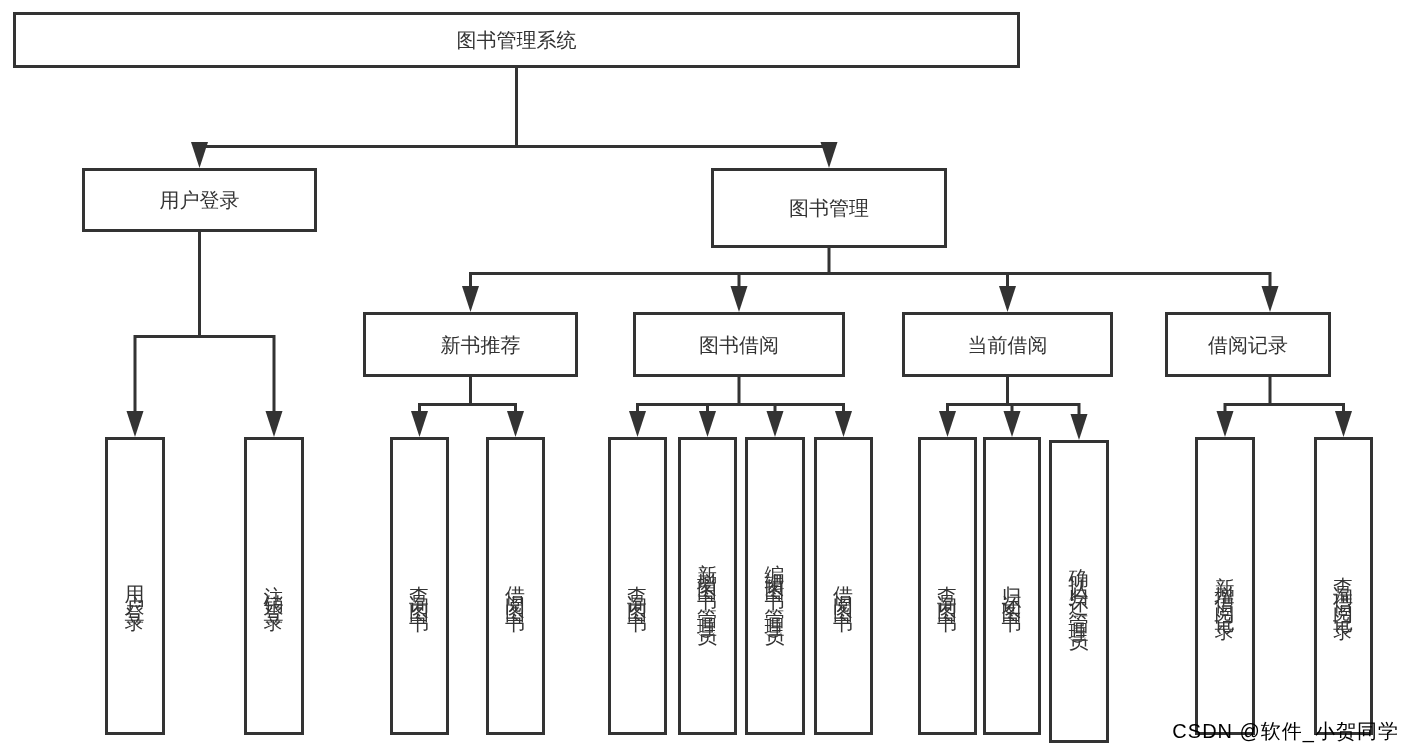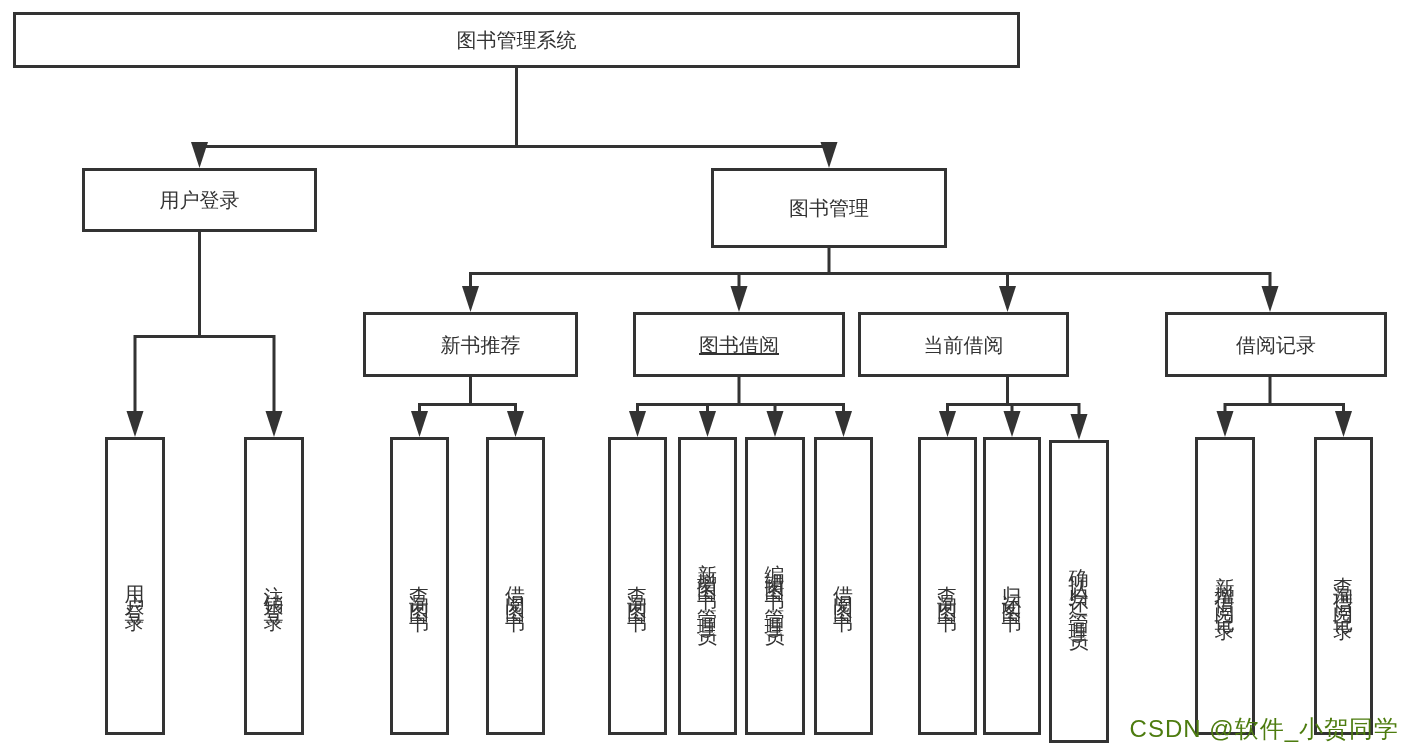--- a/index.html
+++ b/index.html
@@ -26,22 +26,22 @@
   }
   .vbox {
     writing-mode:vertical-rl;
     letter-spacing:9px;
     padding-top:4px;
   }
   #watermark {
     position:absolute;
     right:6px;
     bottom:2px;
-    font-size:24px;
-    color:#4d7c0f;
+    font-size:20px;
+    color:#000000;
     letter-spacing:1px;
     z-index:5;
   }
 </style>
 </head>
 <body>
 
 <div id="canvas">
 
   <svg id="connectors" width="1405" height="747" viewBox="0 0 1405 747">
@@ -85,23 +85,23 @@
     <use href="#ah" x="1225" y="437"></use>
     <use href="#ah" x="1343.5" y="437"></use>
   </svg>
 
   <div class="box" style="left:13px; top:12px; width:1007px; height:56px;">图书管理系统</div>
 
   <div class="box" style="left:82px; top:168px; width:235px; height:64px;">用户登录</div>
   <div class="box" style="left:711px; top:168px; width:236px; height:80px;">图书管理</div>
 
   <div class="box" style="left:363px; top:312px; width:215px; height:65px;padding-left:20px;">新书推荐</div>
-  <div class="box" style="left:633px; top:312px; width:212px; height:65px;text-decoration:underline;">图书借阅</div>
-  <div class="box" style="left:858px; top:312px; width:211px; height:65px;">当前借阅</div>
-  <div class="box" style="left:1165px; top:312px; width:222px; height:65px;text-align:right;">借阅记录</div>
+  <div class="box" style="left:633px; top:312px; width:212px; height:65px;">图书借阅</div>
+  <div class="box" style="left:902px; top:312px; width:211px; height:65px;">当前借阅</div>
+  <div class="box" style="left:1165px; top:312px; width:166px; height:65px;text-align:right;">借阅记录</div>
 
   <div class="vbox" style="left:105px; top:437px; width:60px; height:298px;">用户登录</div>
   <div class="vbox" style="left:244px; top:437px; width:60px; height:298px;">注销登录</div>
 
   <div class="vbox" style="left:390px; top:437px; width:59px; height:298px;">查询图书</div>
   <div class="vbox" style="left:486px; top:437px; width:59px; height:298px;">借阅图书</div>
 
   <div class="vbox" style="left:608px; top:437px; width:59px; height:298px;">查询图书</div>
   <div class="vbox" style="left:678px; top:437px; width:59px; height:298px;">新增图书（管理员）</div>
   <div class="vbox" style="left:745px; top:437px; width:60px; height:298px;">编辑图书（管理员）</div>

